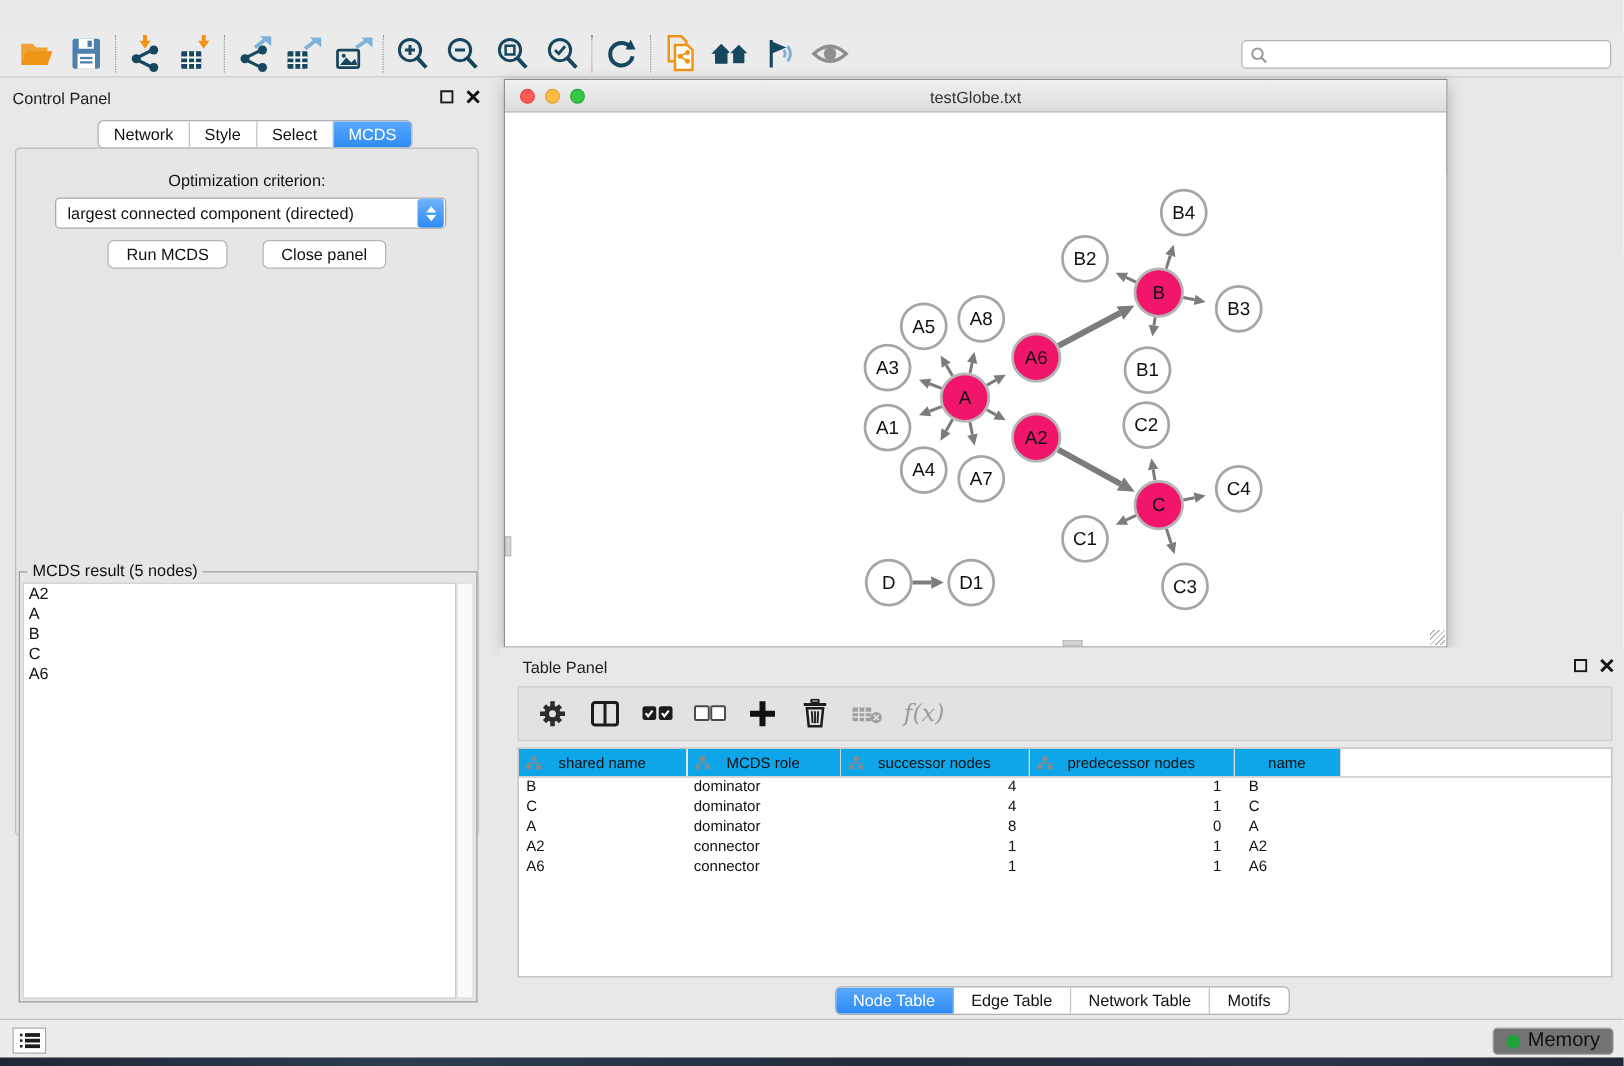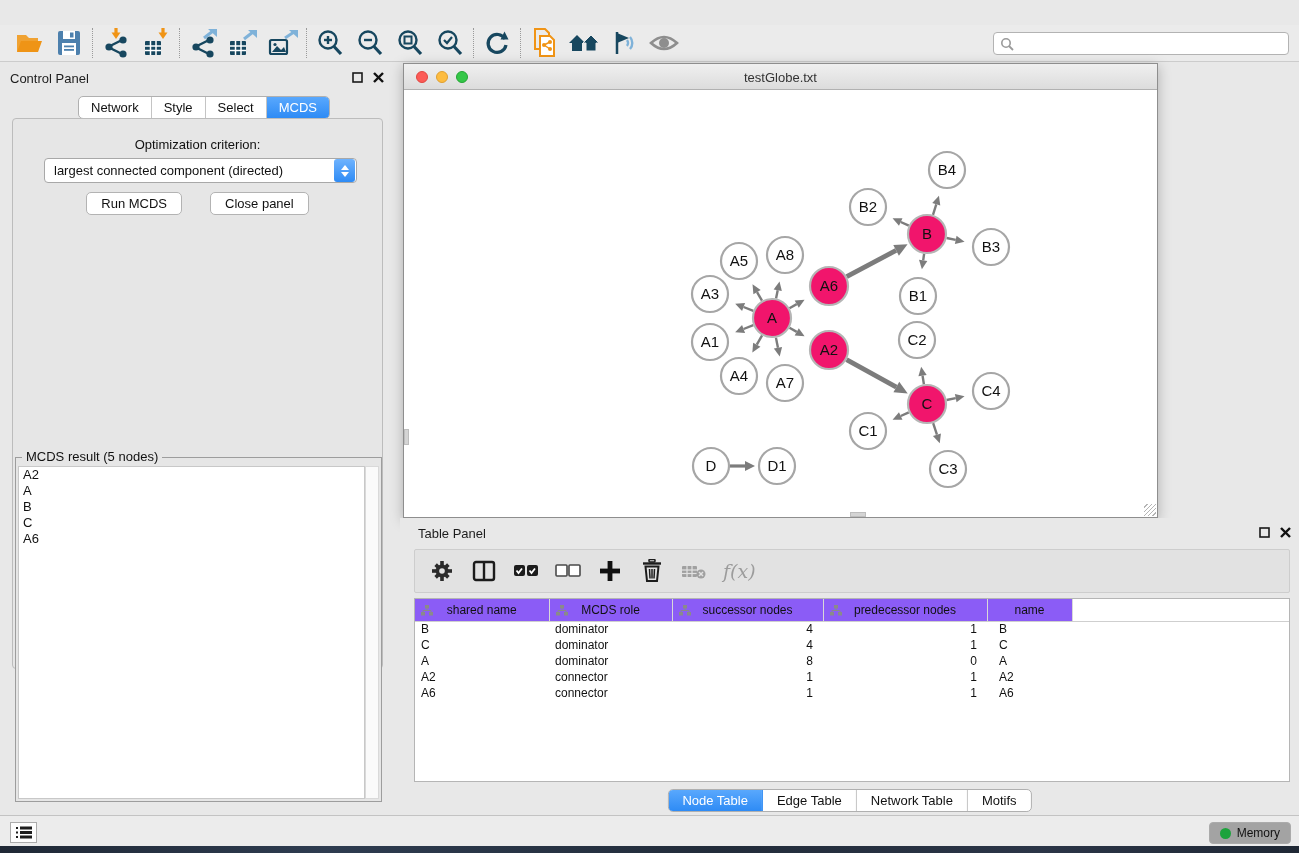--- a/index.html
+++ b/index.html
@@ -69,36 +69,36 @@
     background:repeating-linear-gradient(135deg,transparent,transparent 2px,#b5b5b5 2px,#b5b5b5 3px); }
 
   
   .tpanel { position:absolute; left:400px; top:518px; width:899px; height:297px; background:#e8e8e8; }
   .tp-toolbar { position:absolute; left:14px; right:9px; top:31px; height:44px; background:#e2e2e2;
     border:1px solid #cdcdcd; border-radius:2px; display:flex; align-items:center; gap:16px; padding-left:14px; }
   .tp-toolbar .tbtn { width:26px; }
   .fx { font-family:"DejaVu Serif",serif; font-style:italic; font-size:19px; color:#9c9c9c; }
   .tablewrap { position:absolute; left:14px; right:9px; top:80px; height:184px; background:#fff; border:1px solid #b5b5b5; overflow:hidden; }
   table.grid { border-collapse:collapse; table-layout:fixed; width:100%; }
-  table.grid th { height:22px; background:#8b5cf6; border-bottom:1px solid #cfcfcf; border-right:1px solid #d8d8d8;
+  table.grid th { height:22px; background:#0ea5e9; border-bottom:1px solid #cfcfcf; border-right:1px solid #d8d8d8;
     font-size:12px; font-weight:normal; color:#111; text-align:center; position:relative; }
   table.grid th .hic { position:absolute; left:6px; top:6px; }
   table.grid th.filler { background:#fff; border-right:none; }
   table.grid td { height:16px; font-size:12px; color:#111; padding:0 6px; white-space:nowrap; }
   table.grid td.num { text-align:right; padding-right:10px; }
   table.grid td.namecol { padding-left:12px; }
   .tp-tabs { position:absolute; left:50%; transform:translateX(-50%); top:271px; }
   .seg.small > div { padding:3px 14px; }
 
   
   .statusbar { position:absolute; left:0; top:815px; width:100%; height:31px; background:#ececec; border-top:1px solid #c3c3c3; }
   .listbtn { position:absolute; left:10px; top:6px; width:27px; height:21px; background:#fdfdfd; border:1px solid #ababab;
     display:flex; align-items:center; justify-content:center; }
-  .membtn { position:absolute; right:8px; top:6px; height:22px; background:#a3a3a3; border:1px solid #ababab; border-radius:4px;
-    display:flex; align-items:center; gap:6px; padding:0 10px; font-size:12px; color:#111; }
+  .membtn { position:absolute; right:8px; top:6px; height:22px; background:#737373; border:1px solid #ababab; border-radius:4px;
+    display:flex; align-items:center; gap:6px; padding:0 10px; font-size:16px; color:#111; }
   .memdot { width:11px; height:11px; border-radius:50%; background:#1ca33c; }
   .desktop-strip { position:absolute; left:0; top:846px; width:100%; height:7px;
     background:linear-gradient(90deg,#1f2835,#2e3c50 25%,#222c3a 55%,#2b3547 80%,#1f2835); }
 
   svg { display:block; }
 </style>
 </head>
 <body>
 
 <div class="app">

